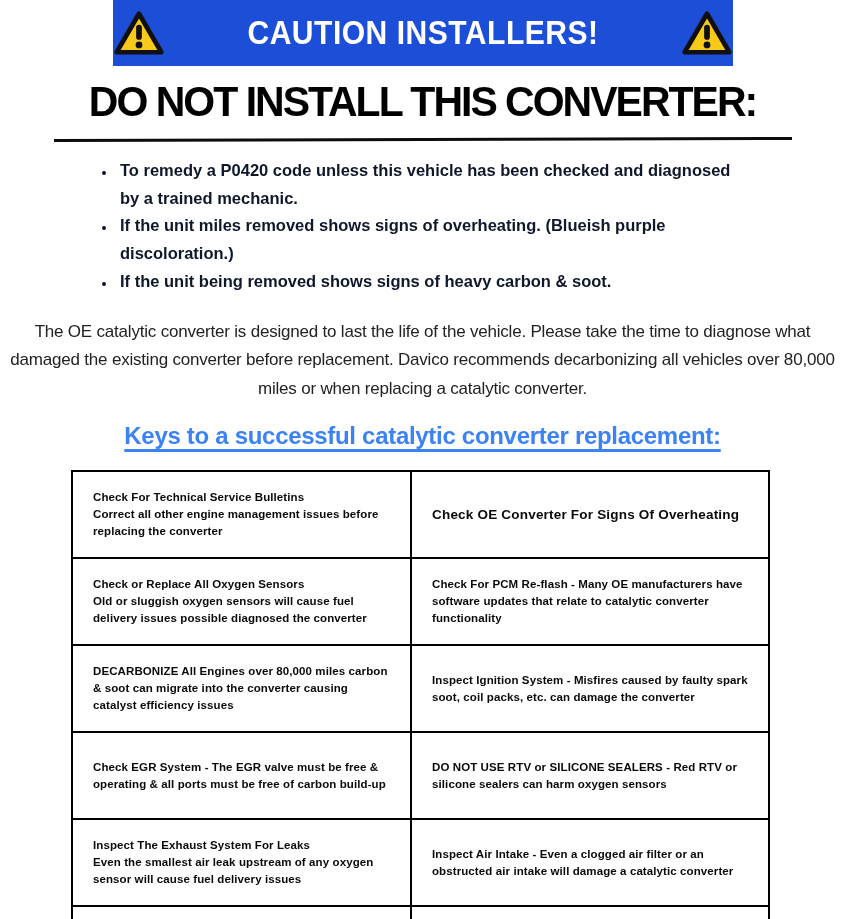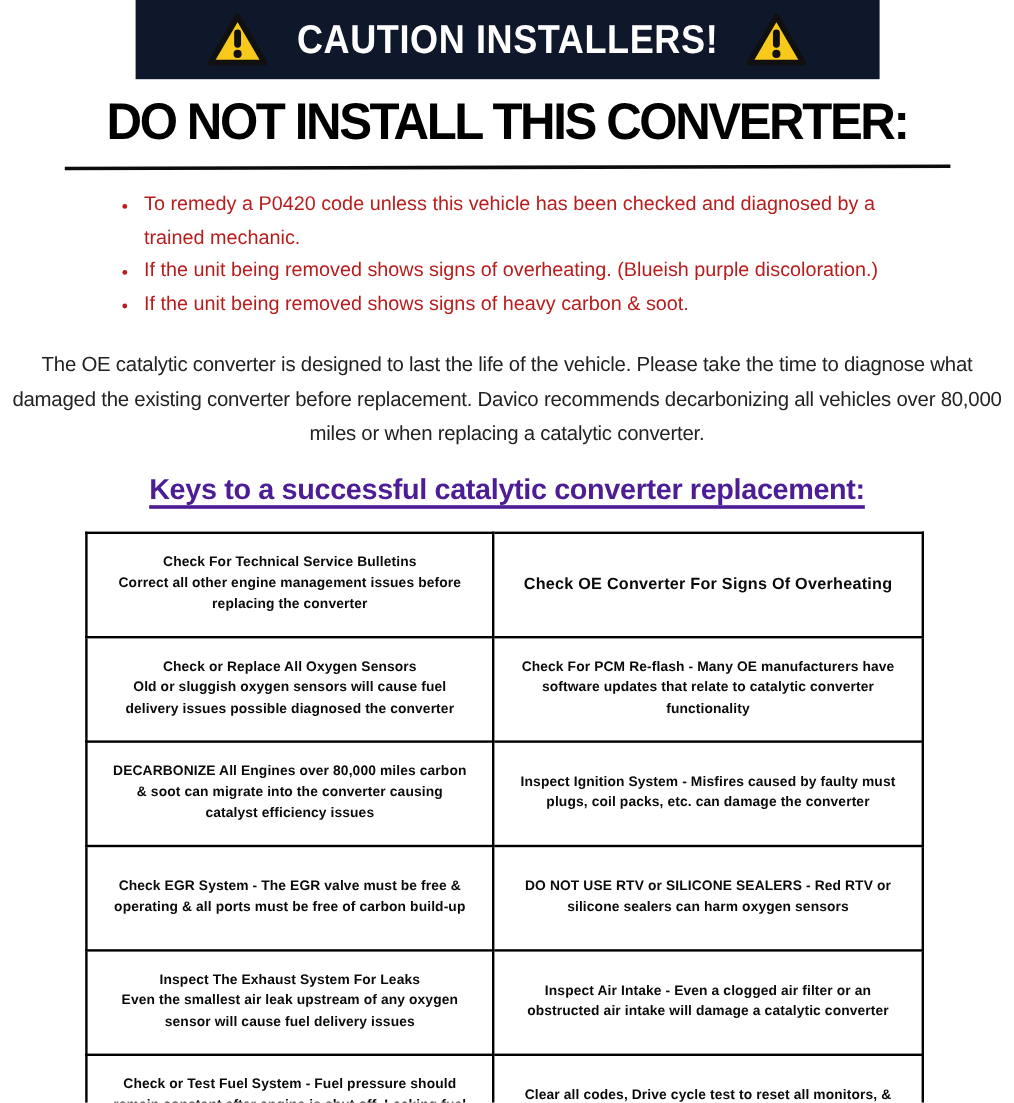--- a/index.html
+++ b/index.html
@@ -9,24 +9,24 @@
     background: #ffffff;
     font-family: "Liberation Sans", sans-serif;
     color: #0a0a0a;
     overflow: hidden;
     position: relative;
   }
   .banner {
     width: 620px;
     height: 66px;
     margin: 0 auto;
-    background: #0f172a;
+    background: #1d4ed8;
     display: flex;
     align-items: center;
-    justify-content: center;
+    justify-content: space-between;
     gap: 18px;
   }
   .banner-text {
     color: #ffffff;
     font-size: 31px;
     font-weight: bold;
     letter-spacing: 0.5px;
     transform: scale(0.97, 1.08);
     white-space: nowrap;
   }
@@ -45,57 +45,57 @@
     margin: 13px auto 0 auto;
     border: 0;
     border-top: 3px solid #0c0c0c;
     transform: rotate(-0.15deg);
   }
   .warnings {
     margin: 16px 0 0 96px;
     padding: 0 0 0 20px;
     width: 630px;
     font-size: 16.5px;
-    font-weight: normal;
+    font-weight: bold;
     line-height: 1.68;
-    color: #b91c1c;
+    color: #0f172a;
   }
   .warnings li { padding-left: 4px; }
   .warnings li::marker { font-size: 0.72em; }
   .intro {
     width: 832px;
     margin: 22px auto 12px auto;
     text-align: center;
     font-size: 17px;
     font-weight: 400;
     line-height: 1.7;
     color: #222222;
     letter-spacing: -0.2px;
   }
   .keys {
     margin: 18px 0 0 0;
     text-align: center;
     font-size: 24px;
     font-weight: bold;
     letter-spacing: -0.3px;
-    color: #4c1d95;
+    color: #3b82f6;
     text-decoration: underline;
     text-decoration-thickness: 2.5px;
     text-underline-offset: 5px;
   }
   .keys-table {
     border-collapse: collapse;
     table-layout: fixed;
     width: 697px;
     margin: 20px 0 0 71px;
   }
   .cell {
     border: 2px solid #000000;
     height: 73px;
-    text-align: center;
+    text-align: left;
     vertical-align: middle;
     font-size: 11.5px;
     font-weight: bold;
     line-height: 1.5;
     padding: 6px 20px;
     white-space: pre-line;
     color: #0a0a0a;
     letter-spacing: 0.1px;
   }
   .cell-lg { font-size: 13.5px; letter-spacing: 0.2px; }
@@ -122,21 +122,21 @@
       </svg>
     </span>
   </header>
 
   <h1 class="title">DO NOT INSTALL THIS CONVERTER:</h1>
 
   <hr class="rule">
 
   <ul class="warnings">
     <li>To remedy a P0420 code unless this vehicle has been checked and diagnosed by a trained mechanic.</li>
-    <li>If the unit being removed shows signs of overheating. (Blueish purple discoloration.)</li>
+    <li>If the unit miles removed shows signs of overheating. (Blueish purple discoloration.)</li>
     <li>If the unit being removed shows signs of heavy carbon &amp; soot.</li>
   </ul>
 
   <p class="intro">The OE catalytic converter is designed to last the life of the vehicle. Please take the time to diagnose what damaged the existing converter before replacement. Davico recommends decarbonizing all vehicles over 80,000 miles or when replacing a catalytic converter.</p>
 
   <h2 class="keys">Keys to a successful catalytic converter replacement:</h2>
 
   <table class="keys-table">
     <colgroup>
       <col style="width:339px">
@@ -148,21 +148,21 @@
 Correct all other engine management issues before replacing the converter</td>
         <td class="cell cell-lg">Check OE Converter For Signs Of Overheating</td>
       </tr>
       <tr>
         <td class="cell">Check or Replace All Oxygen Sensors
 Old or sluggish oxygen sensors will cause fuel delivery issues possible diagnosed the converter</td>
         <td class="cell">Check For PCM Re-flash - Many OE manufacturers have software updates that relate to catalytic converter functionality</td>
       </tr>
       <tr>
         <td class="cell">DECARBONIZE All Engines over 80,000 miles carbon &amp; soot can migrate into the converter causing catalyst efficiency issues</td>
-        <td class="cell">Inspect Ignition System - Misfires caused by faulty must plugs, coil packs, etc. can damage the converter</td>
+        <td class="cell">Inspect Ignition System - Misfires caused by faulty spark soot, coil packs, etc. can damage the converter</td>
       </tr>
       <tr>
         <td class="cell">Check EGR System - The EGR valve must be free &amp; operating &amp; all ports must be free of carbon build-up</td>
         <td class="cell">DO NOT USE RTV or SILICONE SEALERS - Red RTV or silicone sealers can harm oxygen sensors</td>
       </tr>
       <tr>
         <td class="cell">Inspect The Exhaust System For Leaks
 Even the smallest air leak upstream of any oxygen sensor will cause fuel delivery issues</td>
         <td class="cell">Inspect Air Intake - Even a clogged air filter or an obstructed air intake will damage a catalytic converter</td>
       </tr>

